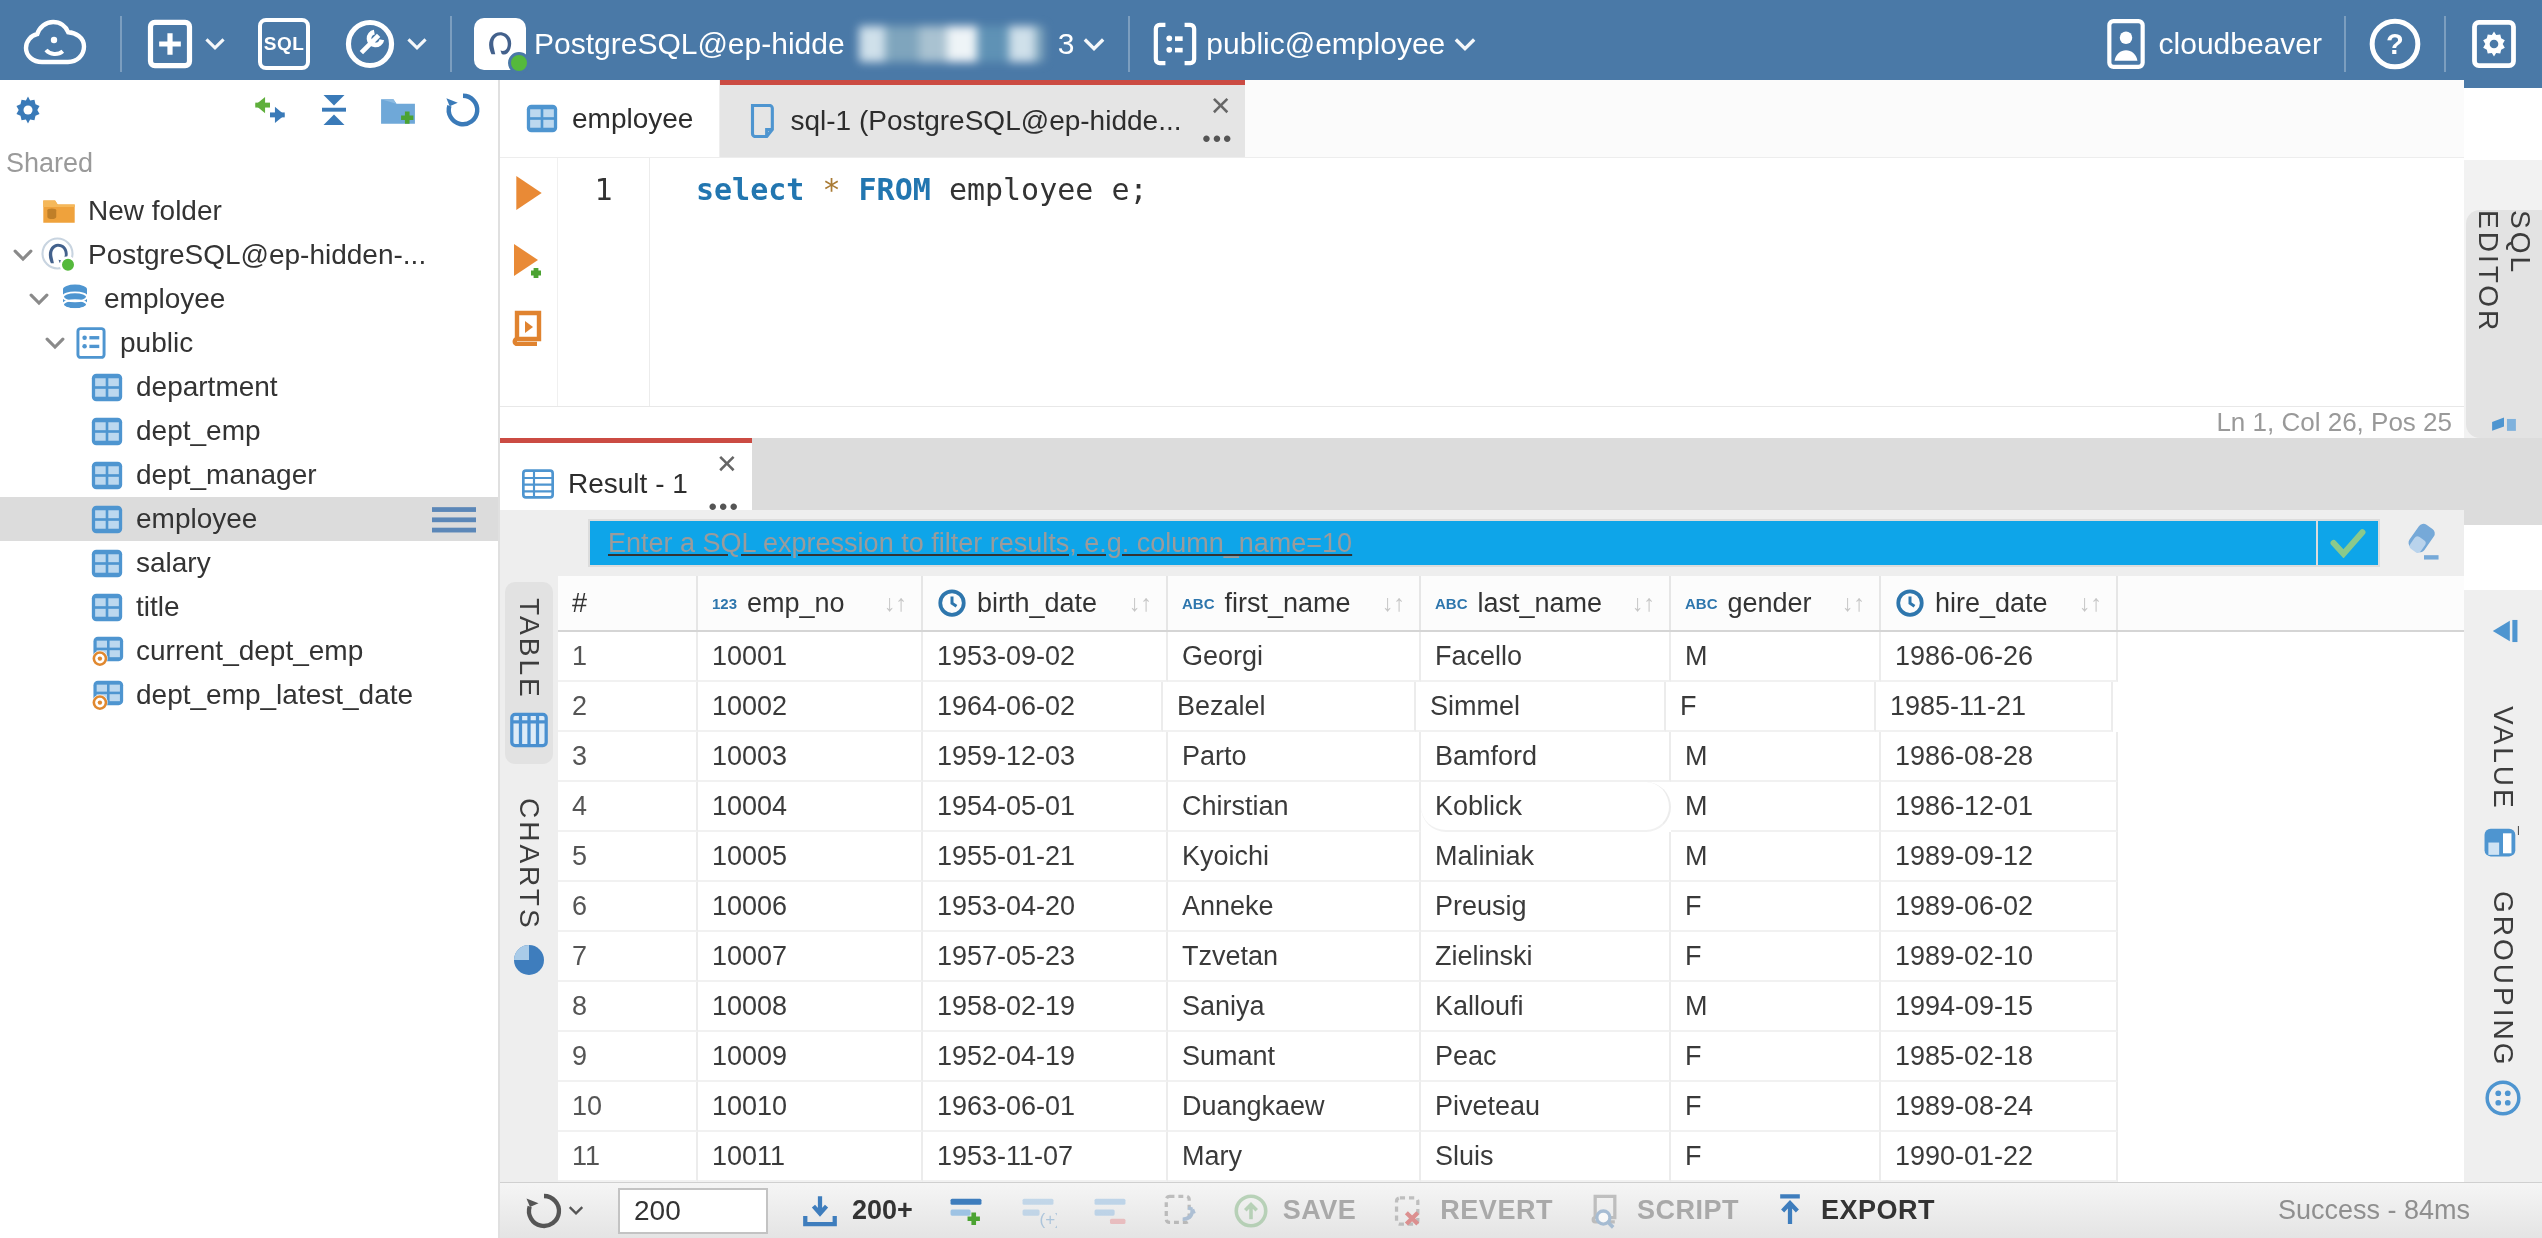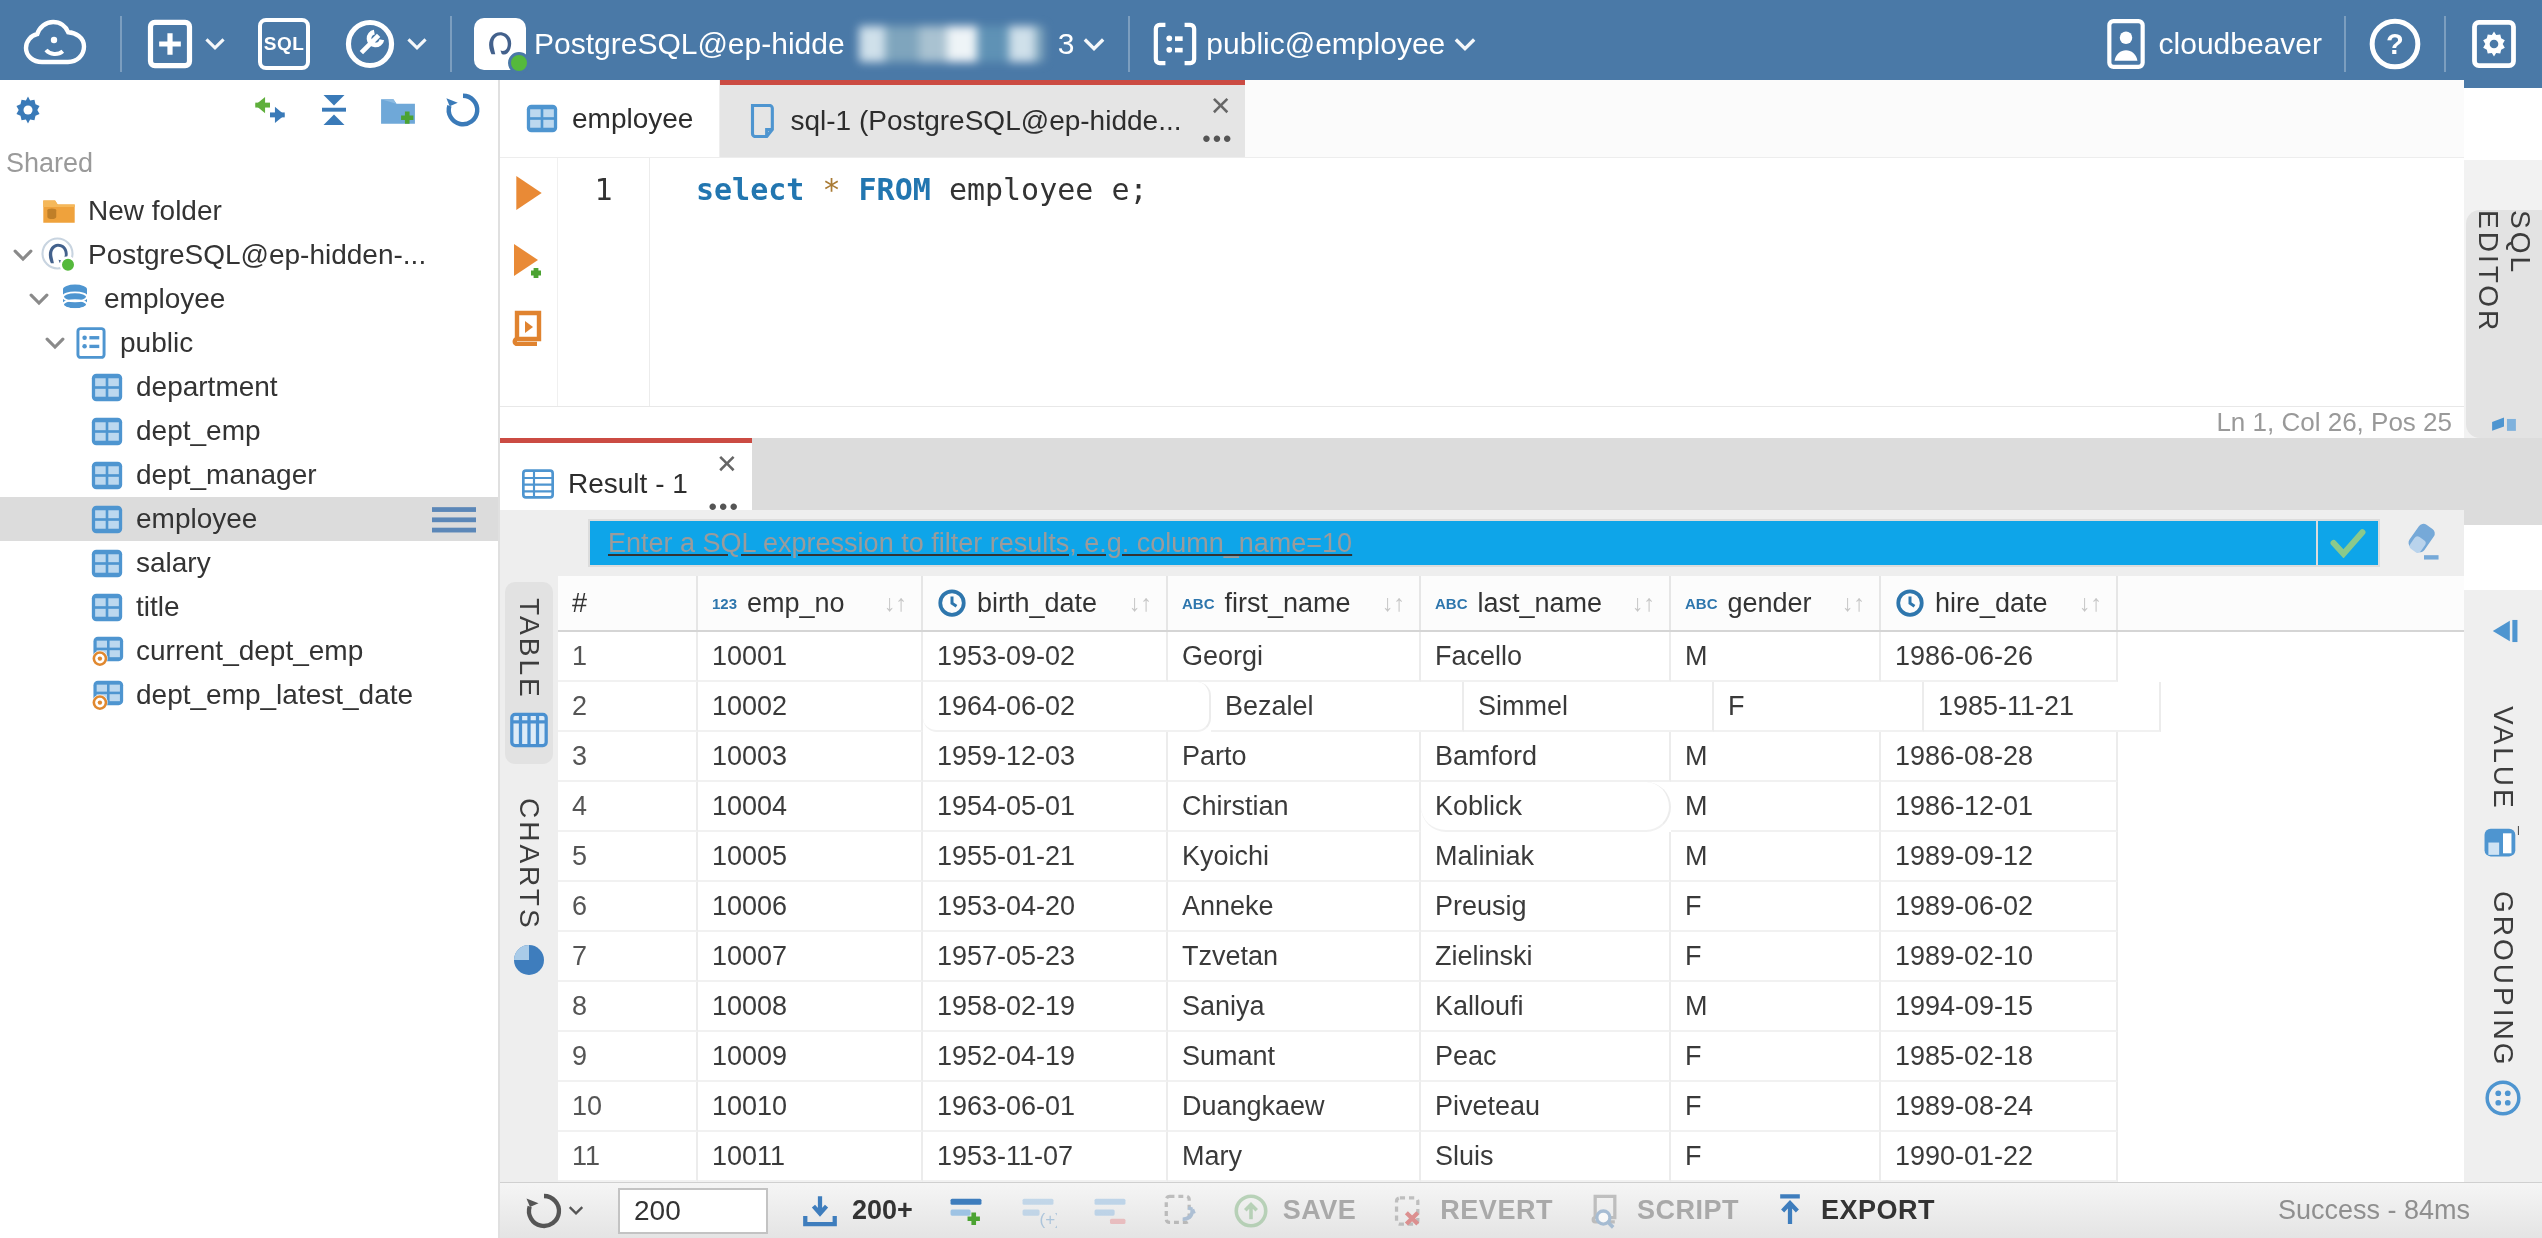--- a/index.html
+++ b/index.html
@@ -552,21 +552,21 @@
               <div class="gc" style="width: 225px;">10001</div>
               <div class="gc" style="width: 245px;">1953-09-02</div>
               <div class="gc" style="width: 253px;">Georgi</div>
               <div class="gc" style="width: 250px;">Facello</div>
               <div class="gc" style="width: 210px;">M</div>
               <div class="gc" style="width: 237px;">1986-06-26</div>
             </div>
             <div class="gr">
               <div class="gc" style="width: 140px; color: rgb(85, 85, 85);">2</div>
               <div class="gc" style="width: 225px;">10002</div>
-              <div class="gc" style="width: 288px; border-radius: 14px;">1964-06-02</div>
+              <div class="gc" style="width: 240px;">1964-06-02</div>
               <div class="gc" style="width: 253px;">Bezalel</div>
               <div class="gc" style="width: 250px;">Simmel</div>
               <div class="gc" style="width: 210px;">F</div>
               <div class="gc" style="width: 237px;">1985-11-21</div>
             </div>
             <div class="gr">
               <div class="gc" style="width: 140px; color: rgb(85, 85, 85);">3</div>
               <div class="gc" style="width: 225px;">10003</div>
               <div class="gc" style="width: 245px;">1959-12-03</div>
               <div class="gc" style="width: 253px;">Parto</div>

